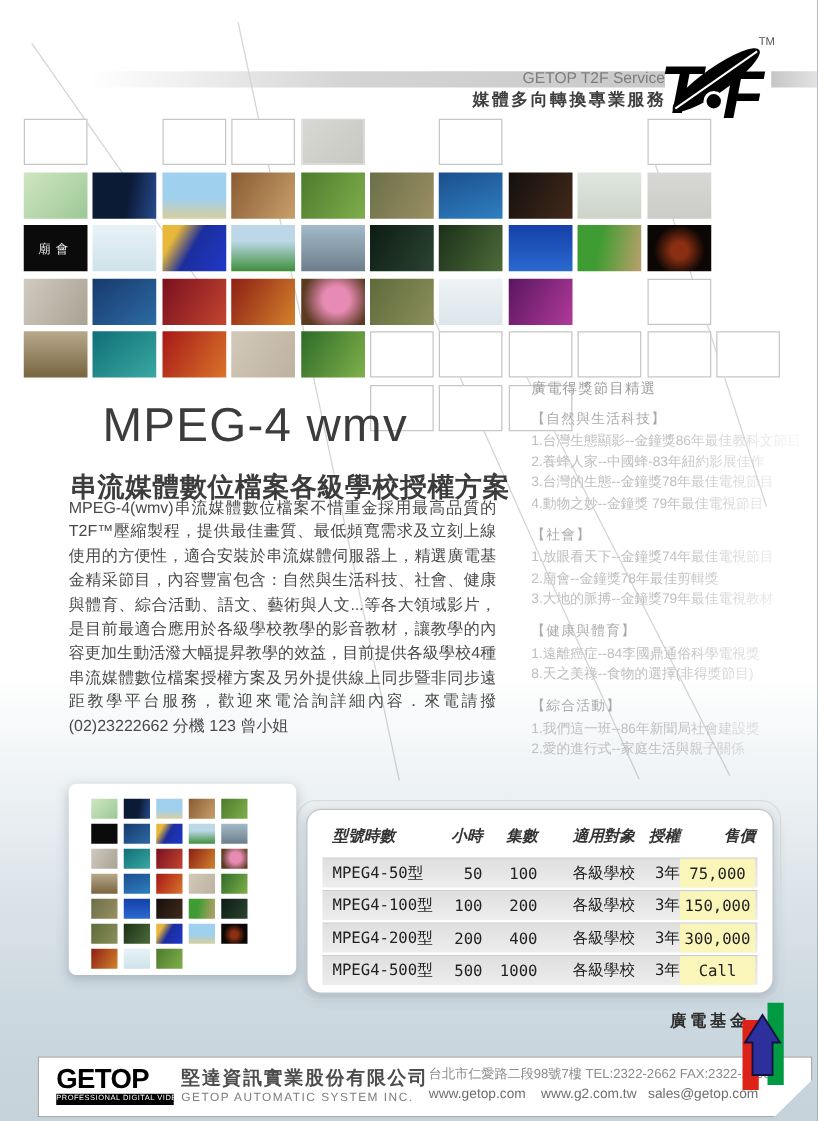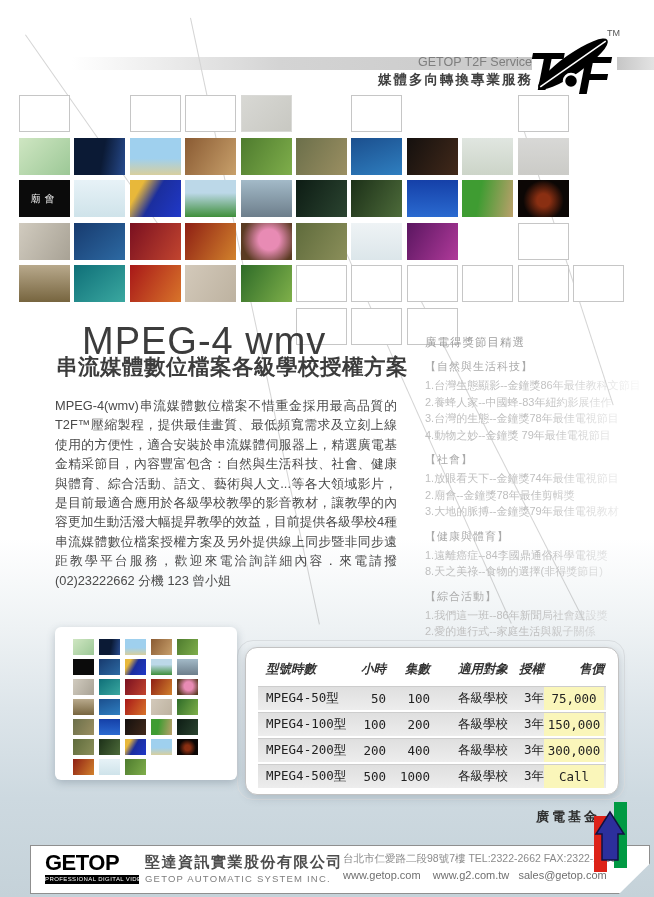--- a/index.html
+++ b/index.html
@@ -50,28 +50,28 @@
   .t-valley{background:linear-gradient(120deg,#5f6b3c,#8b8f5a);}
   .t-paletext{background:linear-gradient(180deg,#eef3f5,#dce6ea);}
   .t-lantern{background:linear-gradient(120deg,#5a1660,#b03a9a);}
   .t-templeyard{background:linear-gradient(180deg,#b8a98c,#77653f);}
   .t-coral2{background:linear-gradient(140deg,#0f6f78,#3aa8a0);}
   .t-puppets{background:linear-gradient(120deg,#a81818,#d8742a);}
   .t-statue{background:linear-gradient(120deg,#d3c9ba,#bdb2a0);}
   .t-pond{background:linear-gradient(120deg,#2e6b28,#7fb04a);}
   
   .title1{position:absolute;left:56px;top:320px;font-size:38px;color:#3c3c3c;letter-spacing:1px;z-index:3;margin-left:26px;}
-  .title2{position:absolute;left:56px;top:352px;font-size:21.5px;font-weight:700;color:#3c3c3c;letter-spacing:0.5px;z-index:3;}
+  .title2{position:absolute;left:56px;top:375px;font-size:21.5px;font-weight:700;color:#3c3c3c;letter-spacing:0.5px;z-index:3;}
   .bodytext{position:absolute;left:55px;top:396px;width:342px;font-size:12.8px;line-height:19.4px;
     color:#4a4a4a;text-align:justify;z-index:3;}
   
   .awards{position:absolute;left:425px;top:303px;width:228px;z-index:2;
     -webkit-mask-image:linear-gradient(90deg,#000 50%,rgba(0,0,0,.12) 94%);
     mask-image:linear-gradient(90deg,#000 50%,rgba(0,0,0,.12) 94%);}
-  .atitle{font-size:11.5px;color:#9e9e9e;margin-bottom:5px;letter-spacing:1px;margin-top:32px;}
+  .atitle{font-size:11.5px;color:#9e9e9e;margin-bottom:5px;letter-spacing:1px;}
   .ahead{font-size:11px;color:#ababab;margin:9px 0 3px 0;letter-spacing:1px;}
   .aitem{font-size:11px;color:#bfbfbf;line-height:16.5px;white-space:nowrap;overflow:hidden;}
   
   .minicard{position:absolute;left:55px;top:627px;width:182px;height:153px;background:#fff;border-radius:6px;
     box-shadow:0 3px 9px rgba(70,90,105,.30);z-index:3;}
   .minigrid{position:absolute;left:18px;top:12px;display:grid;grid-template-columns:repeat(5,21px);gap:4px 5px;}
   .mcell{width:21px;height:16px;}
   
   .tbl-ring{position:absolute;left:237px;top:640px;width:386px;height:158px;border:1px solid #d9dde0;
     border-radius:16px;z-index:2;}

